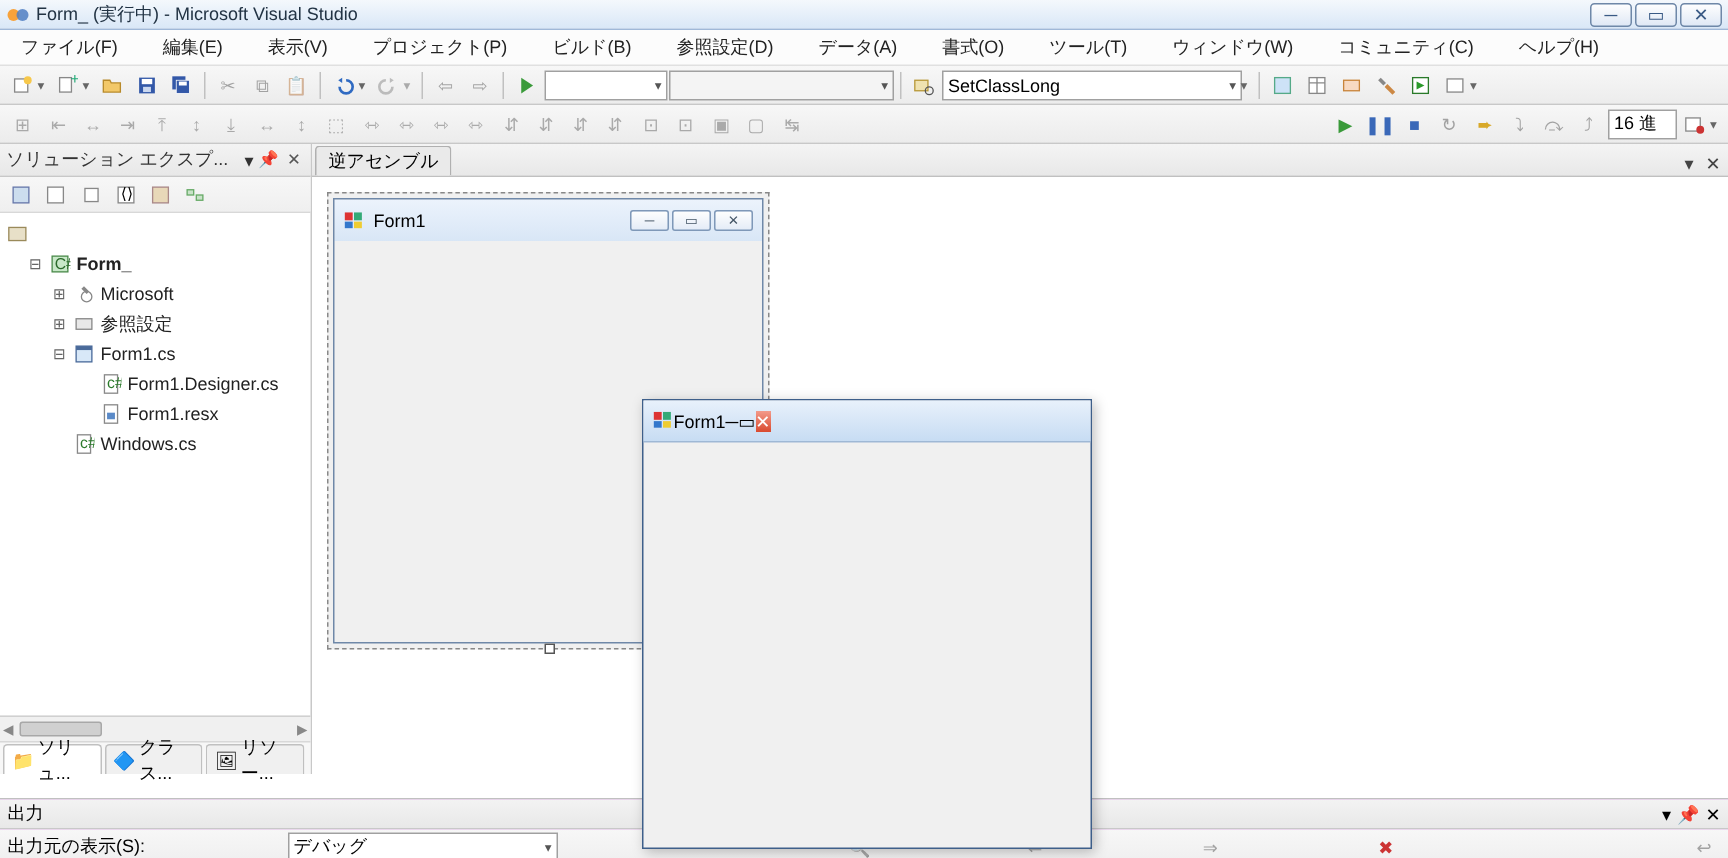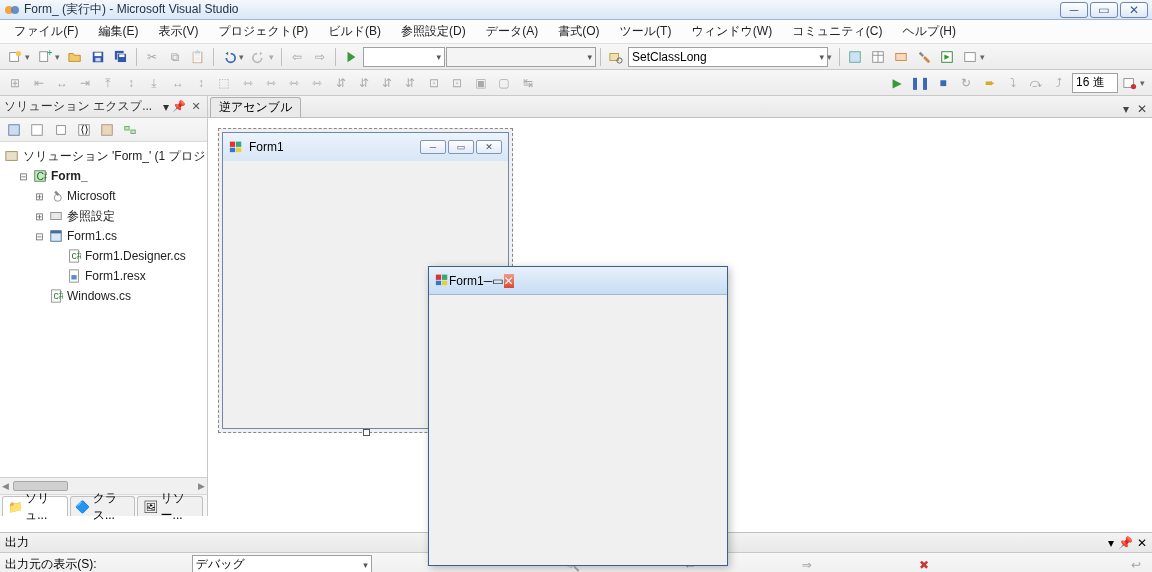--- a/index.html
+++ b/index.html
@@ -4,21 +4,21 @@
 <style>
 * { box-sizing: border-box; margin: 0; padding: 0; font-family: "Meiryo UI", "Segoe UI", sans-serif; font-size: 12px; }
 body { background: #fff; width: 1152px; height: 572px; overflow: hidden; position: relative; }
 
 .titlebar { height: 20px; background: linear-gradient(#f4f8fc,#d9e7f7); border-bottom: 1px solid #a0b8d8; display: flex; align-items: center; padding: 0 4px; justify-content: space-between; }
 .titlebar .vsicon { width: 16px; height: 16px; margin-right: 4px; display: inline-block; }
 .titlebar .vsicon svg { width:16px;height:16px; }
 .titlebar .title { flex: 1; color: #234; }
 .titlebar .winbtn { width: 28px; height: 16px; border: 1px solid #6f88a8; background: linear-gradient(#fefefe,#dfe8f5); margin-left: 2px; border-radius: 3px; display:flex;align-items:center;justify-content:center;color:#3a5a85;font-size:11px; }
 
-.menubar { height: 24px; background: #fcfcfc; border-bottom: 1px solid #e0e0e0; display: flex; align-items: center; padding: 0 6px; gap: 4px; }
+.menubar { height: 24px; background: #fcfcfc; border-bottom: 1px solid #e0e0e0; display: flex; align-items: center; padding: 0 6px; gap: 14px; }
 .menubar span { padding: 3px 8px; color: #222; }
 
 .toolbar { height: 26px; background: linear-gradient(#f7f7f7,#ececec); border-bottom: 1px solid #c8c8c8; display: flex; align-items: center; padding: 0 4px; gap: 1px; }
 .toolbar .sep { width:1px;height:18px;background:#c0c0c0;margin:0 3px; }
 .tbtn { width: 22px; height: 22px; border:1px solid transparent; display:flex;align-items:center;justify-content:center; color:#555; }
 .dd { width:8px;display:inline-block;font-size:9px;color:#666;margin-left:-2px; }
 .combo { height: 20px; border: 1px solid #a0a0a0; background:#fff; display:flex;align-items:center; padding:0 3px; }
 .combo .dd-arrow { margin-left:auto;font-size:9px;color:#555; }
 
 .main { display:flex; height: calc(100% - 26px - 24px - 26px - 26px - 50px); }
@@ -330,21 +330,20 @@
           </svg>
         </div>
     </div>
     <div class="tree">
       <div class="tree-item l1">
           <span class="ic">
             <svg class="ic-svg" viewBox="0 0 16 16">
               <rect x="1" y="3" width="13" height="10" fill="#e8e0c8" stroke="#9a8a5a"></rect>
             </svg>
           </span>
-          <span>ソリューション 'Form_' (1 プロジ</span>
         </div>
       <div class="tree-item l2">
           <span class="tw">⊟</span>
           <span class="ic">
             <svg class="ic-svg" viewBox="0 0 16 16">
               <rect x="2" y="2" width="12" height="12" fill="#c8e8c8" stroke="#4a8a4a"></rect>
               <text x="4" y="12" font-size="8" fill="#2a6a2a">C#</text>
             </svg>
           </span>
           <span class="bold">Form_</span>

